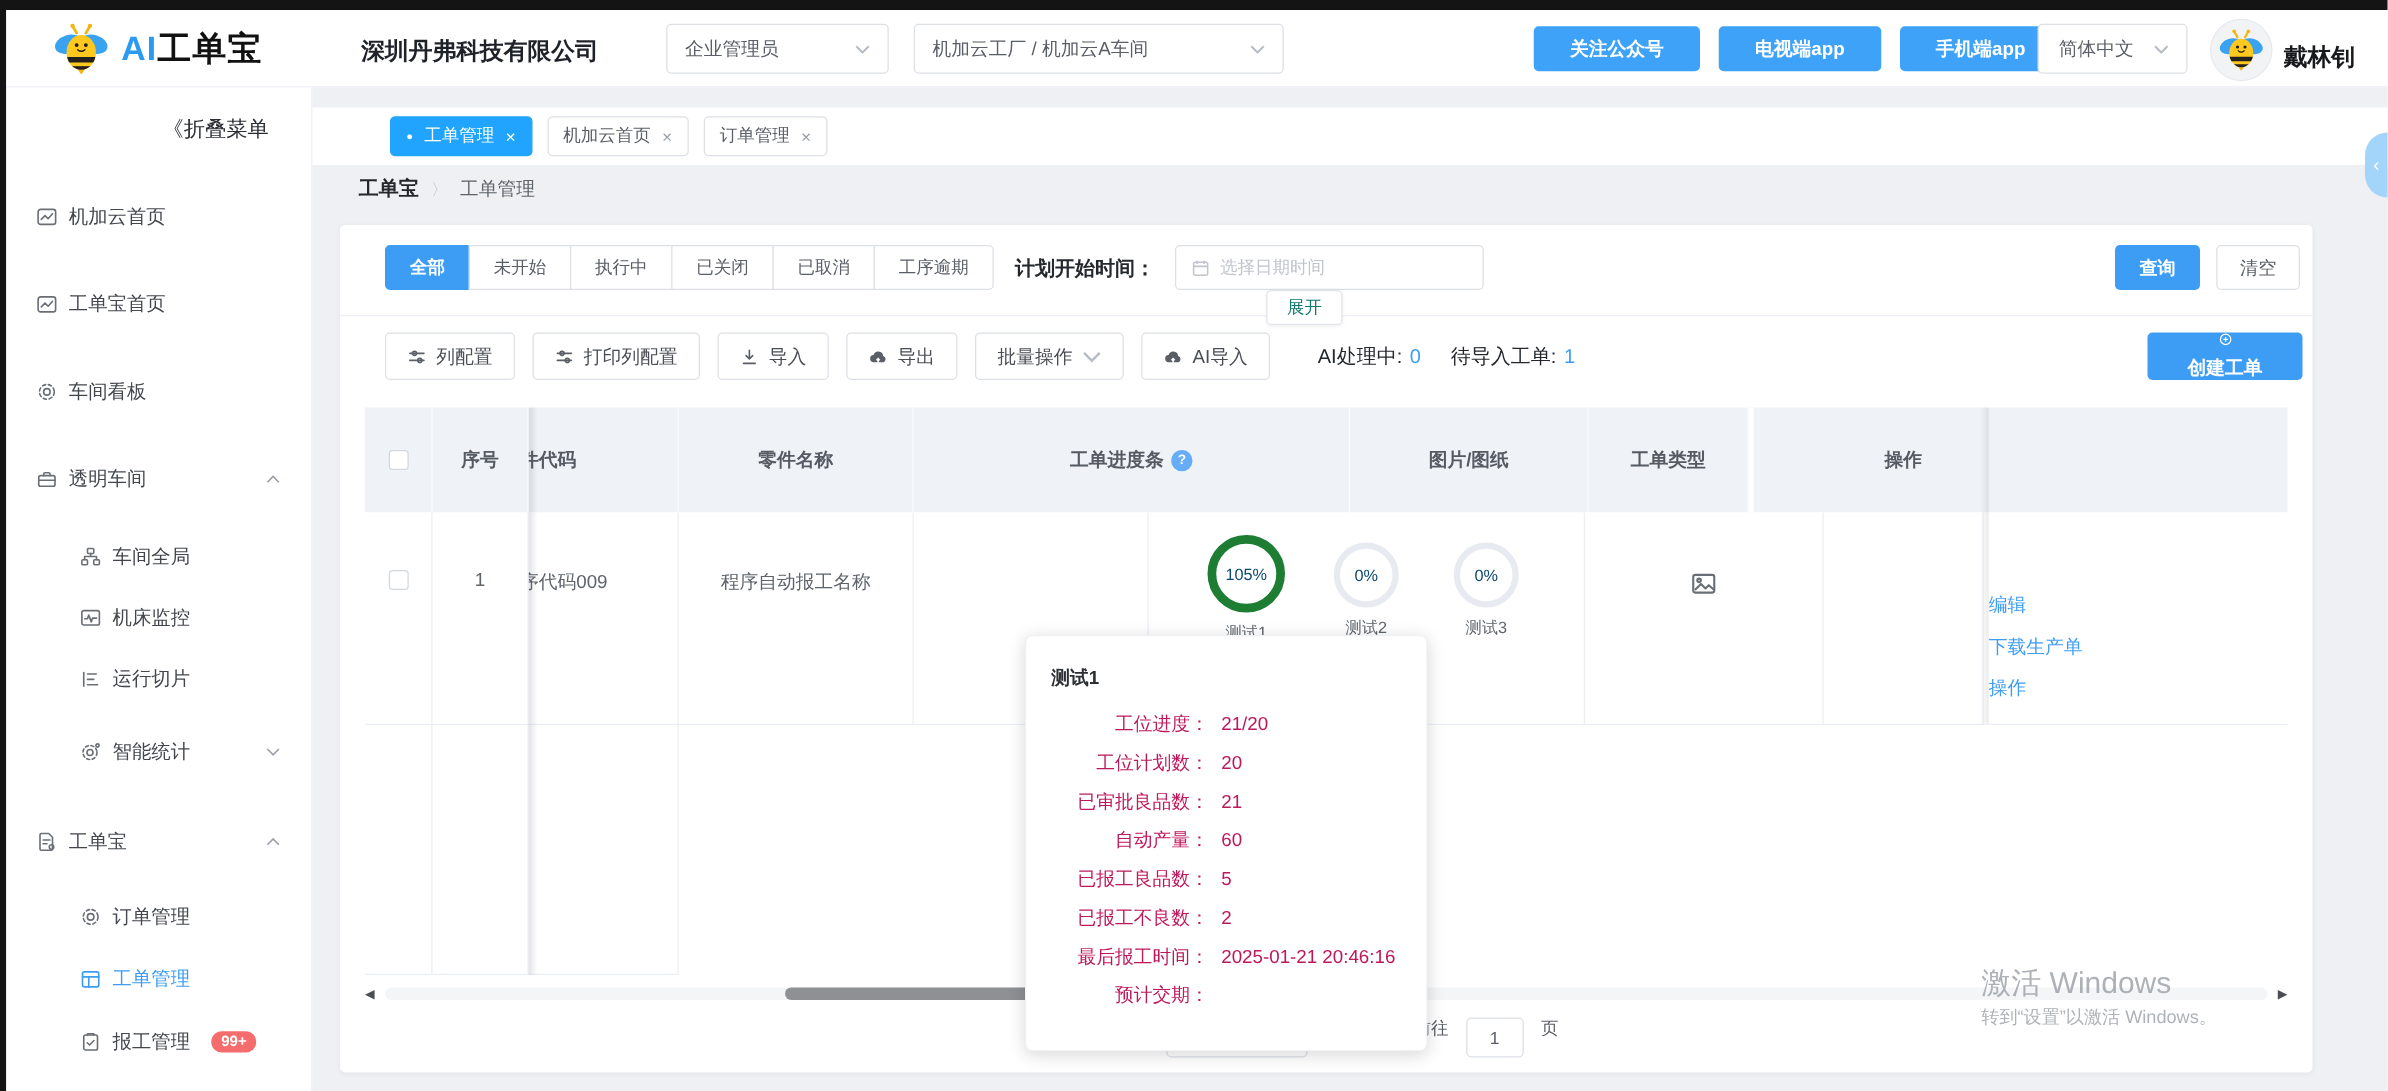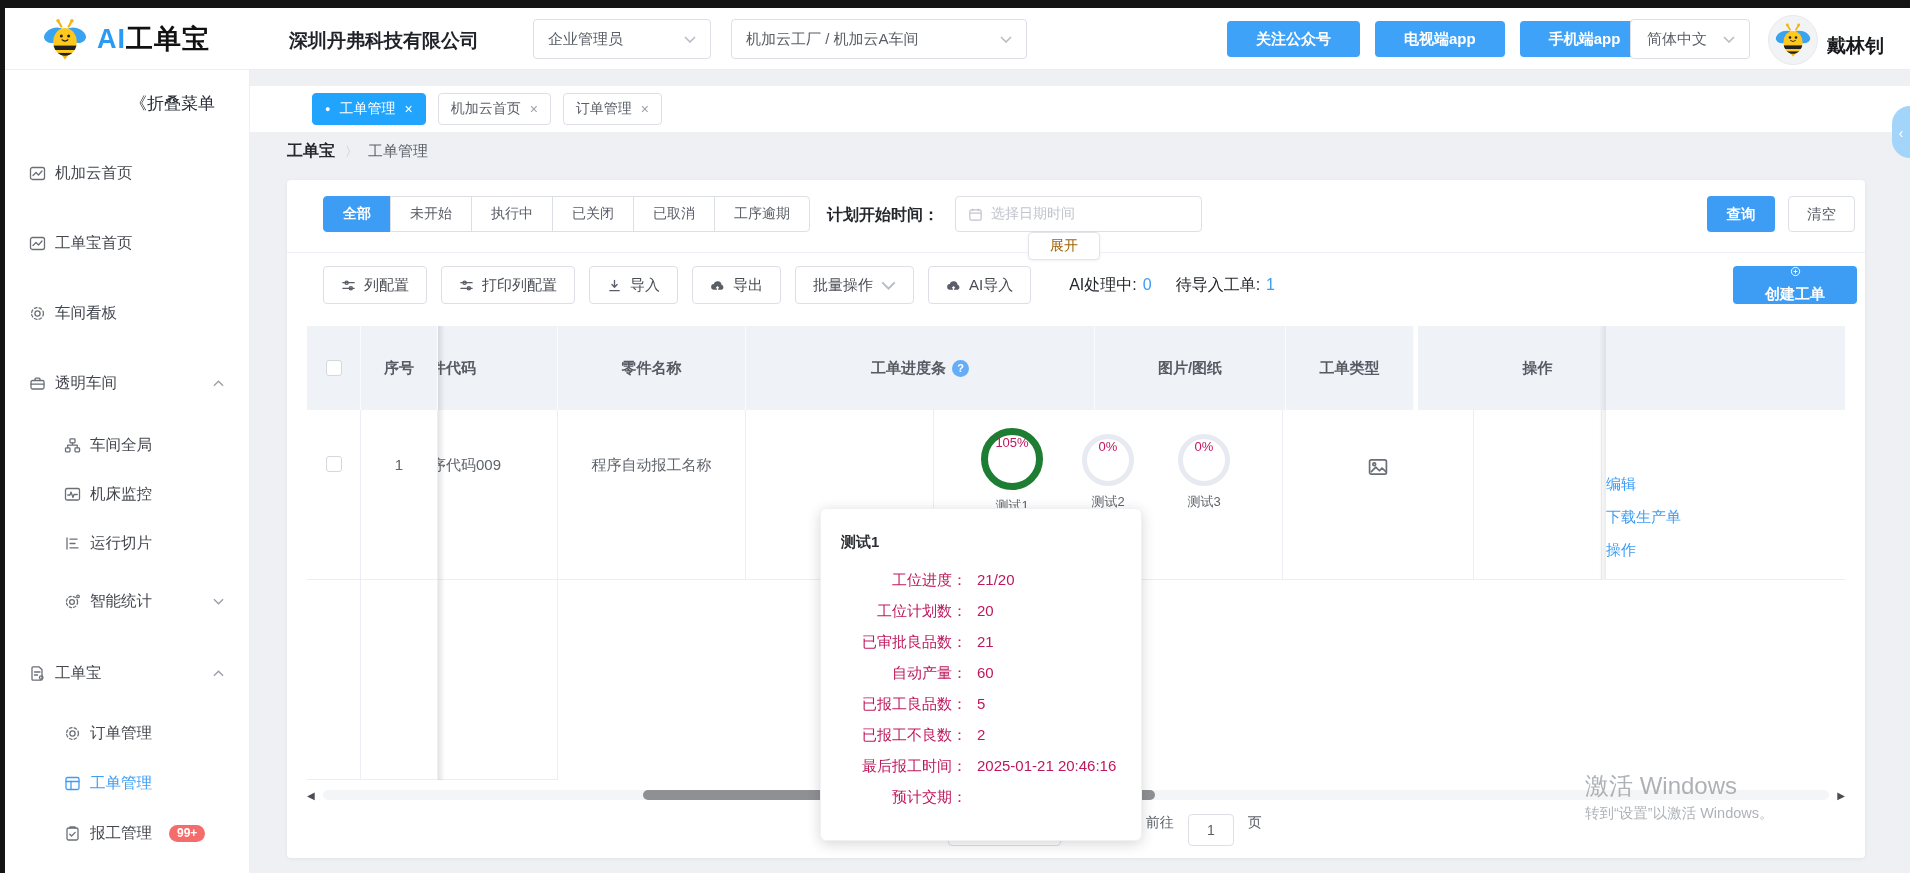--- a/index.html
+++ b/index.html
@@ -64,42 +64,42 @@
     border-radius:26px 0 0 26px; color:#fff; font-size:15px; display:flex;
     align-items:center; justify-content:center; cursor:pointer; }
 
   
   #breadcrumb { left:287px; top:141px; display:flex; align-items:center; gap:10px; font-size:15px; }
   #breadcrumb .root { font-size:16px; font-weight:bold; color:#24272c; }
   #breadcrumb .sep { color:#c0c4cc; font-size:13px; }
   #breadcrumb .cur { color:#5f646b; }
 
   
-  #card { left:287px; top:180px; width:1578px; height:678px; background:#fff; border-radius:4px;
+  #card { left:272px; top:180px; width:1578px; height:678px; background:#fff; border-radius:4px;
     box-shadow:0 1px 4px rgba(0,0,0,.05); }
   .incard { position:absolute; }
 
   #seg-group { left:36px; top:16px; display:flex; }
   .seg { height:36px; padding:0 19px; background:#fff; border:1px solid #dcdfe6; margin-left:-1px;
     font-size:14px; color:#5a5e66; display:flex; align-items:center; cursor:pointer; }
   .seg.first { border-radius:4px 0 0 4px; margin-left:0; }
   .seg.last { border-radius:0 4px 4px 0; }
   .seg.active { background:#3d9df5; border-color:#3d9df5; color:#fff; font-weight:bold; }
   #date-label { left:540px; top:25px; font-size:16px; font-weight:bold; color:#24272c; }
   #date-input { left:668px; top:16px; width:247px; height:36px; border:1px solid #dcdfe6; border-radius:4px;
     display:flex; align-items:center; gap:8px; padding:0 12px; color:#c0c4cc; font-size:14px; cursor:text; }
   #date-input svg { width:15px; height:15px; } #date-input svg * { fill:none; stroke:#c0c4cc; stroke-width:1.3; }
   #btn-search { left:1420px; top:16px; width:68px; height:36px; background:#3d9df5; color:#fff;
     border:none; border-radius:4px; font-size:14.5px; font-weight:bold; cursor:pointer; }
   #btn-clear { left:1501px; top:16px; width:67px; height:36px; background:#fff; color:#5a5e66;
     border:1px solid #dcdfe6; border-radius:4px; font-size:14.5px; cursor:pointer; }
   #divider { left:0; top:72px; width:1578px; border-top:1px solid #eef0f5; }
-  #expand-tip { left:741px; top:52px; width:72px; height:28px; background:#fff; border:1px solid #e2e5ea;
+  #expand-tip { left:741px; top:52px; width:61px; height:28px; background:#fff; border:1px solid #e2e5ea;
     border-radius:4px; box-shadow:0 1px 3px rgba(0,0,0,.06); display:flex; align-items:center;
-    justify-content:center; font-size:14px; color:#a16207; z-index:6; cursor:pointer; }
+    justify-content:center; font-size:14px; color:#0f766e; z-index:6; cursor:pointer; }
 
   #toolbar { left:36px; top:86px; display:flex; align-items:center; }
   .tbtn { height:38px; padding:0 17px; margin-right:14px; background:#fff; border:1px solid #dcdfe6;
     border-radius:4px; font-size:15px; color:#4a4e54; display:flex; align-items:center; gap:8px; cursor:pointer; }
   .tbtn svg { width:15px; height:15px; color:#5a5e66; }
   .tbtn svg .st { fill:none; stroke:currentColor; stroke-width:1.4; stroke-linecap:round; stroke-linejoin:round; }
   .counter { font-size:16px; color:#24272c; margin-left:24px; }
   .counter b { color:#3d9df5; font-weight:normal; margin-left:6px; }
   #btn-create { left:1446px; top:86px; width:124px; height:38px; background:#3d9df5; color:#fff; border:none;
     border-radius:4px; font-size:15px; font-weight:bold; display:flex; align-items:center;
@@ -118,22 +118,22 @@
   .col-check{width:54px} .col-index{width:77px} .col-code{width:120px} .col-name{width:188px}
   .col-spec{width:188px} .col-prog{width:349px} .col-img{width:191px} .col-type{width:128px}
   .col-gap{width:4px; background:#fff; border:none; padding:0;} .col-act{width:239px}
   .clipL { justify-content:flex-start; overflow:hidden; }
   .clipL > span { margin-left:-7px; white-space:nowrap; }
   .checkbox { width:16px; height:16px; background:#fff; border:1px solid #d3d7de; border-radius:3px; cursor:pointer; }
   .help { width:17px; height:17px; border-radius:50%; background:#65aef7; color:#fff; font-size:11px;
     font-weight:bold; display:flex; align-items:center; justify-content:center; }
   .td.col-prog { padding-top:18px; gap:10px; }
   .pstack { display:flex; flex-direction:column; align-items:center; width:86px; }
-  .pcircle { border-radius:50%; background:#fff; display:flex; justify-content:center;
-    font-size:13px; color:#be185d; }
+  .pcircle { border-radius:50%; background:#fff; display:flex; align-items:center; justify-content:center;
+    font-size:13px; color:#0c4a6e; }
   .pcircle.big { width:62px; height:62px; border:7px solid #1d7d33; }
   .pcircle.small { width:52px; height:52px; border:5px solid #e8eaf1; margin-top:6px; }
   .plabel { margin-top:7px; font-size:13px; color:#5f646b; }
   .imgicon { width:22px; height:22px; color:#6a6f76; }
   .imgicon * { fill:none; stroke:currentColor; stroke-width:1.3; stroke-linejoin:round; }
   .td.col-act { gap:14px; }
   .alink { color:#3d9df5; font-size:15px; cursor:pointer; white-space:nowrap; }
   #fixed-ext { left:20px; top:400px; width:251px; height:200px; display:flex; background:#fff; border-bottom:1px solid #ebeef5; }
   #fixed-ext div { border-right:1px solid #ebeef5; height:100%; }
   #fixed-shadow { left:151px; top:146px; width:7px; height:454px;

